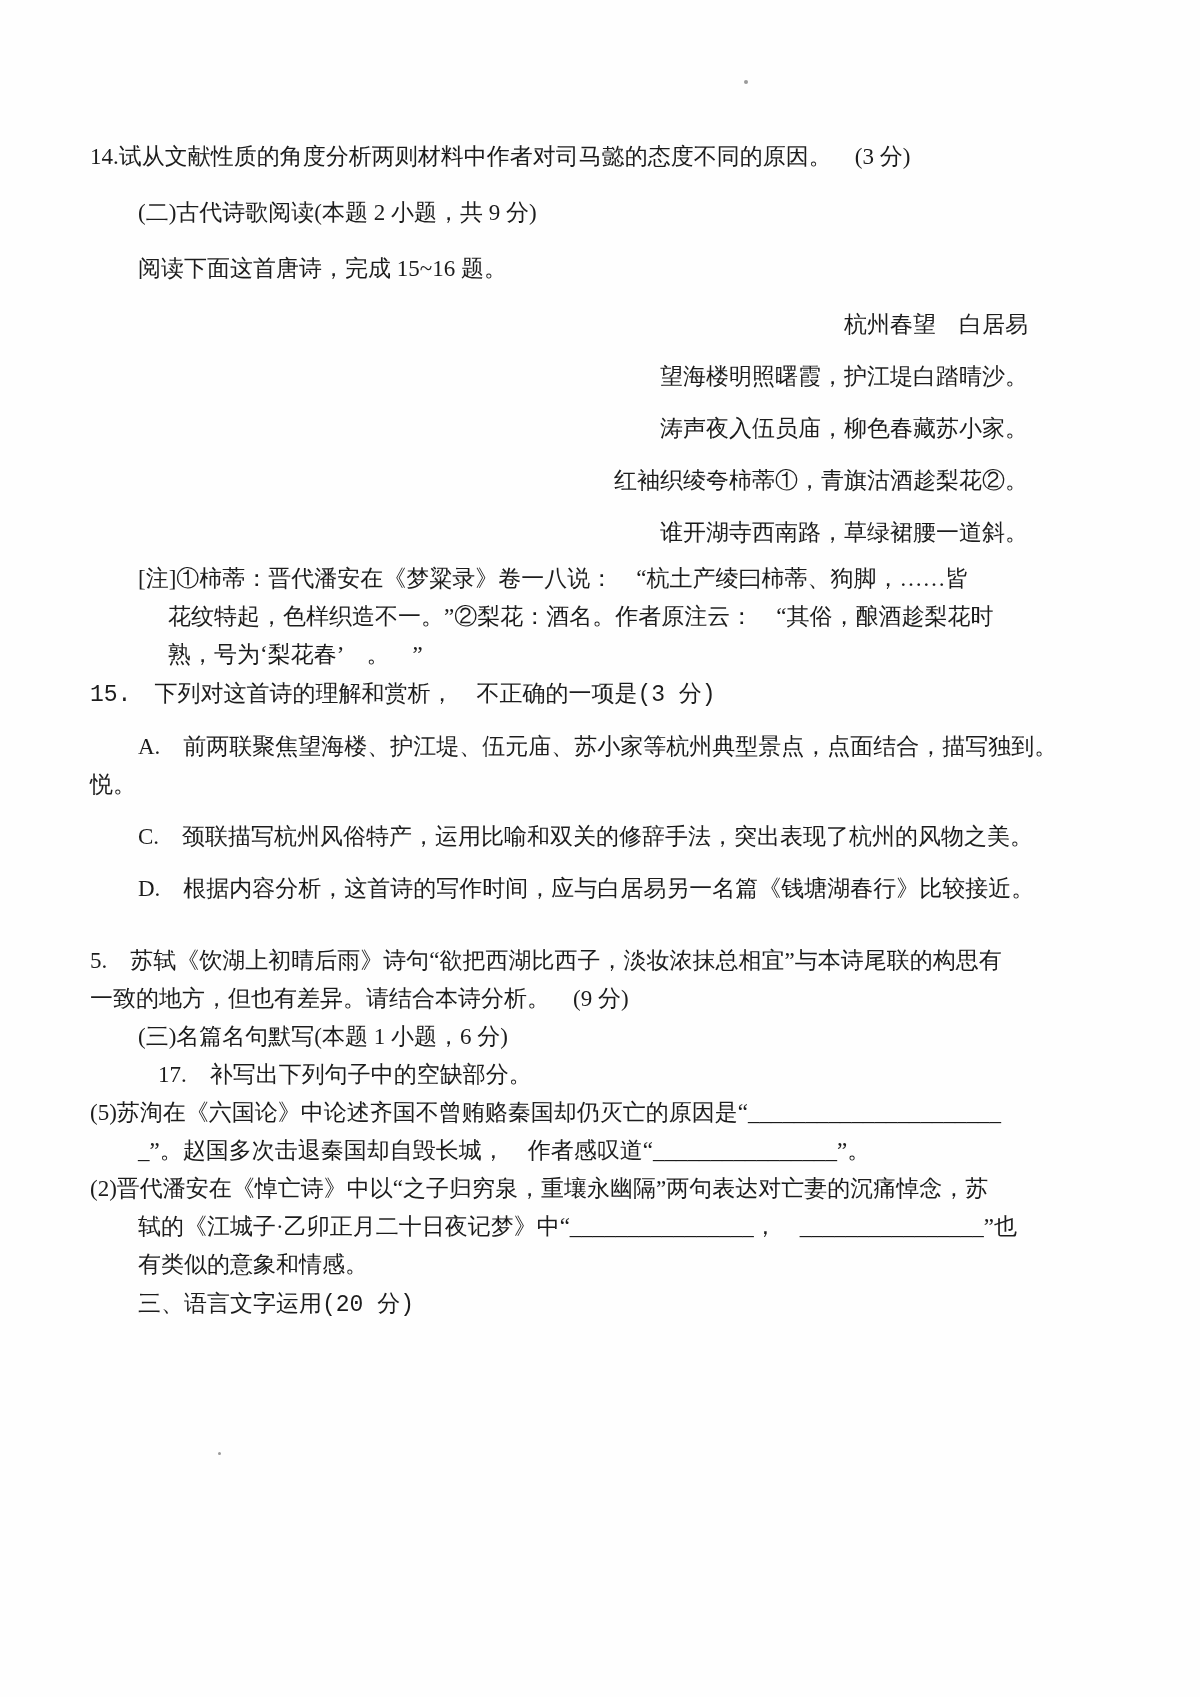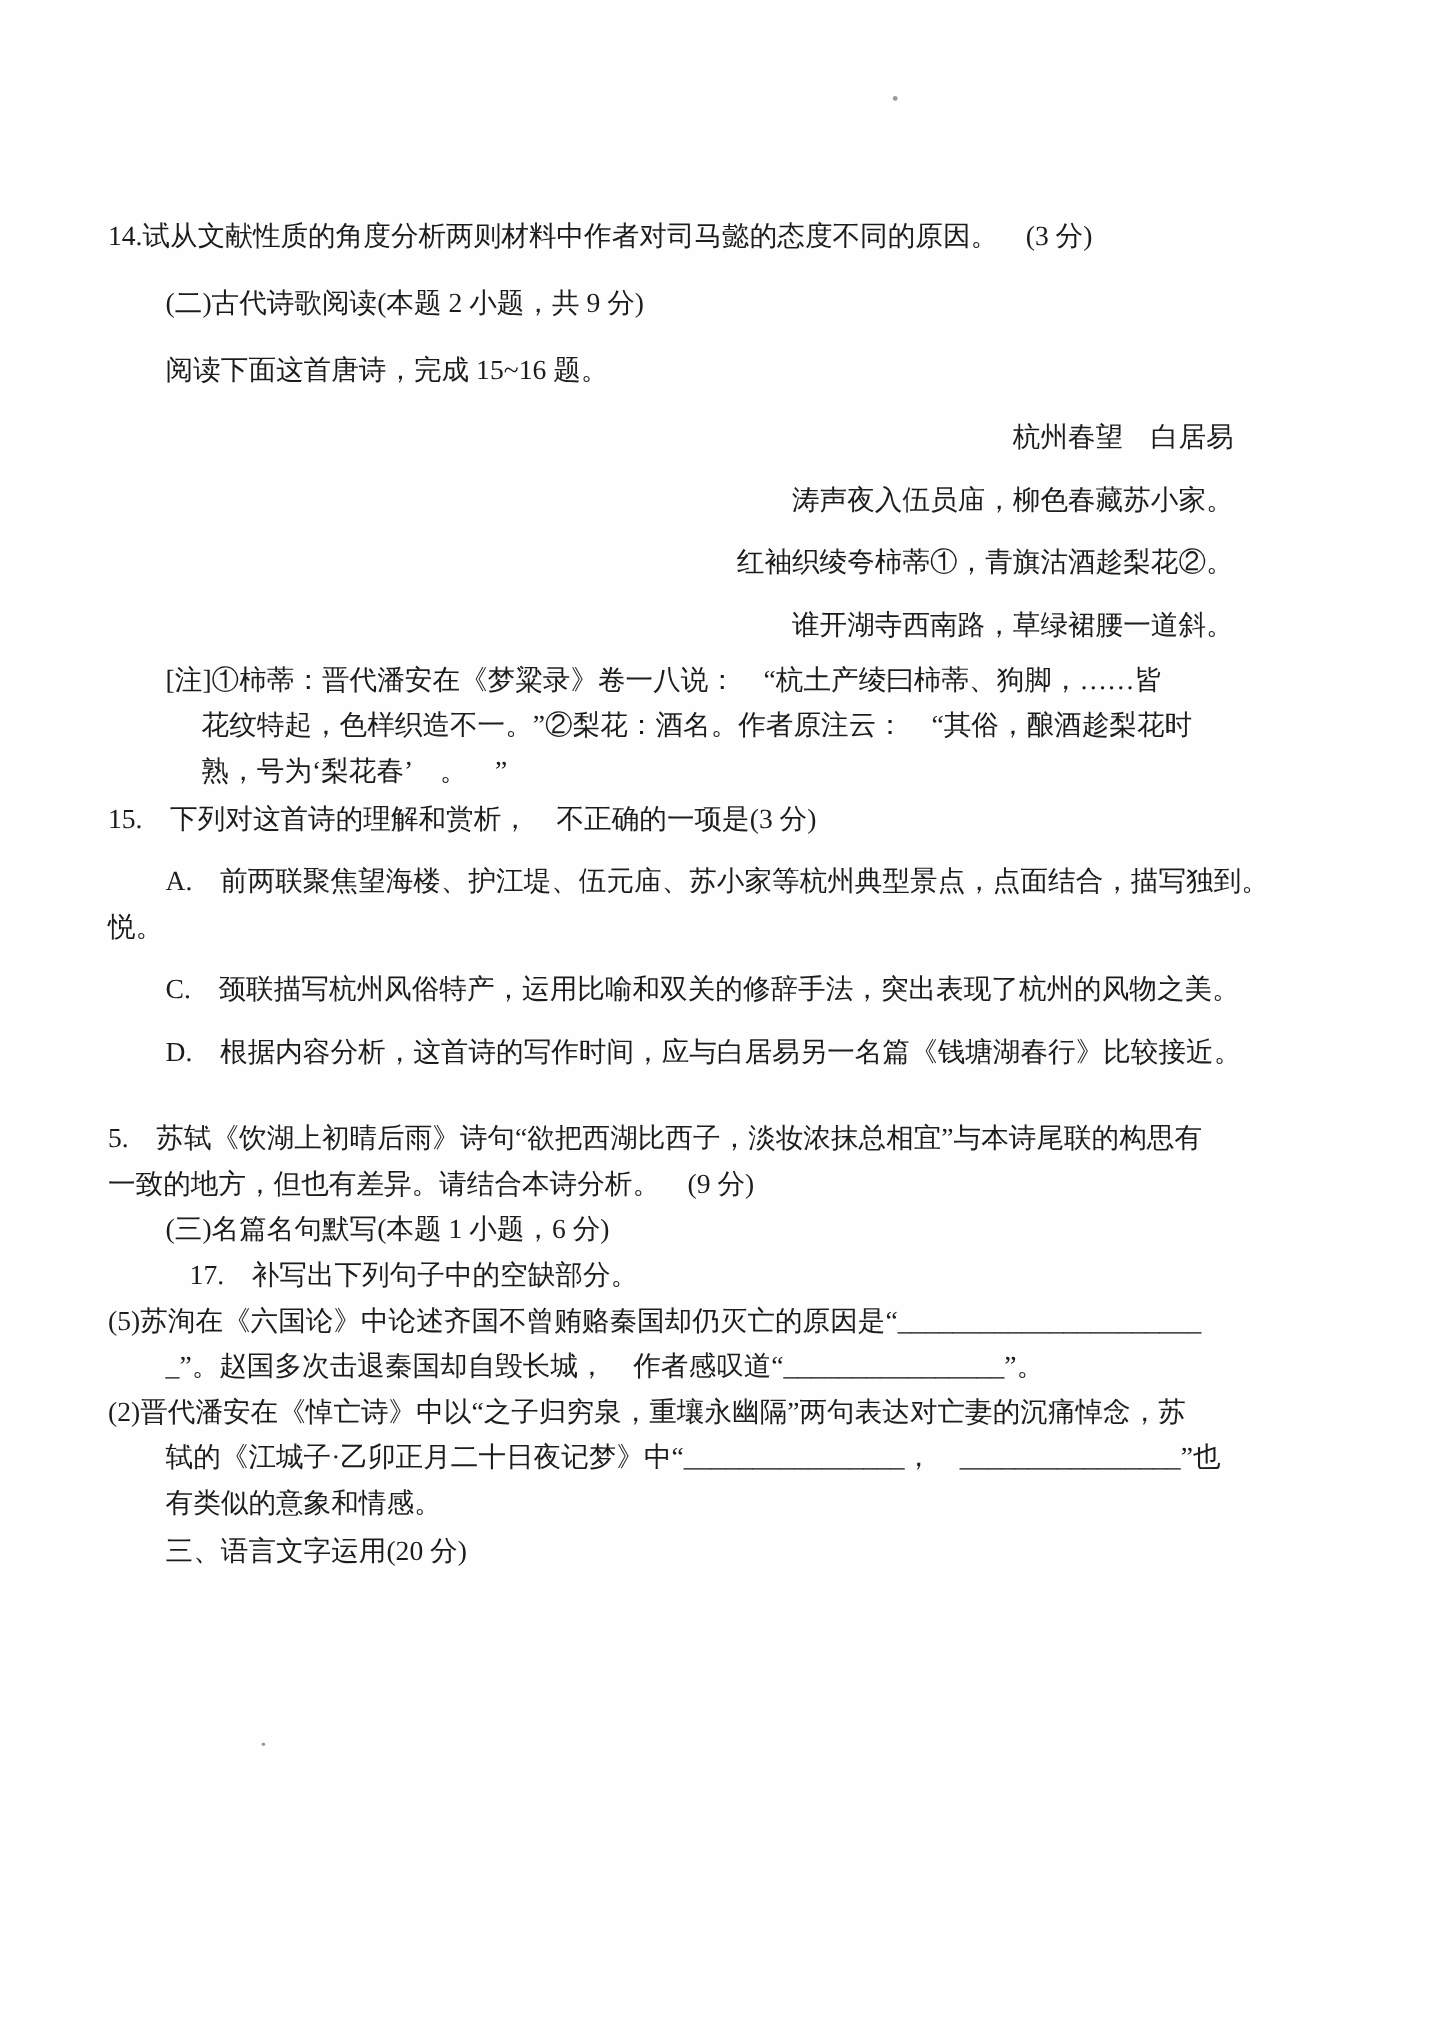--- a/index.html
+++ b/index.html
@@ -13,34 +13,33 @@
     height: 1697px;
     margin: 0 auto;
     background: #fefefe;
     color: #1c1c1c;
     font-family: "Liberation Serif", "DejaVu Serif", serif;
     font-size: 23px;
     overflow: hidden;
   }
   .content {
     padding: 138px 62px 0 90px;
-    margin-top: 40px;
   }
   .line {
     line-height: 38px;
     white-space: pre-wrap;
   }
   
   .ind-a { padding-left: 48px; }   
   .ind-b { padding-left: 78px; }   
   .ind-c { padding-left: 68px; }
   .gap-md { margin-top: 18px; }
   .gap-lg { margin-top: 34px; }
   .gap-opt { margin-top: 14px; }
-  .gap-xs { margin-top: 2px; }
+  .gap-xs { margin-top: 2px; font-family: Liberation Mono, monospace; }
 
   .poem {
     text-align: right;
     padding-right: 110px;
   }
   .poem-title { margin-top: 18px; }
   .poem-verse { margin-top: 14px; }
 
   .note-block { margin-top: 8px; }
 
@@ -62,20 +61,21 @@
 
   <div class="content">
 
     <div class="line">14.试从文献性质的角度分析两则材料中作者对司马懿的态度不同的原因。　(3 分)</div>
 
     <div class="line ind-a gap-md">(二)古代诗歌阅读(本题 2 小题，共 9 分)</div>
 
     <div class="line ind-a gap-md">阅读下面这首唐诗，完成 15~16 题。</div>
 
     <div class="line poem poem-title">杭州春望　白居易</div>
+    <div class="line poem poem-verse">望海楼明照曙霞，护江堤白踏晴沙。</div>
     <div class="line poem poem-verse">涛声夜入伍员庙，柳色春藏苏小家。</div>
     <div class="line poem poem-verse">红袖织绫夸柿蒂①，青旗沽酒趁梨花②。</div>
     <div class="line poem poem-verse">谁开湖寺西南路，草绿裙腰一道斜。</div>
 
     <div class="note-block">
       <div class="line ind-a">[注]①柿蒂：晋代潘安在《梦粱录》卷一八说：　“杭土产绫曰柿蒂、狗脚，……皆</div>
       <div class="line ind-b">花纹特起，色样织造不一。”②梨花：酒名。作者原注云：　“其俗，酿酒趁梨花时</div>
       <div class="line ind-b">熟，号为‘梨花春’　。　”</div>
     </div>
 

